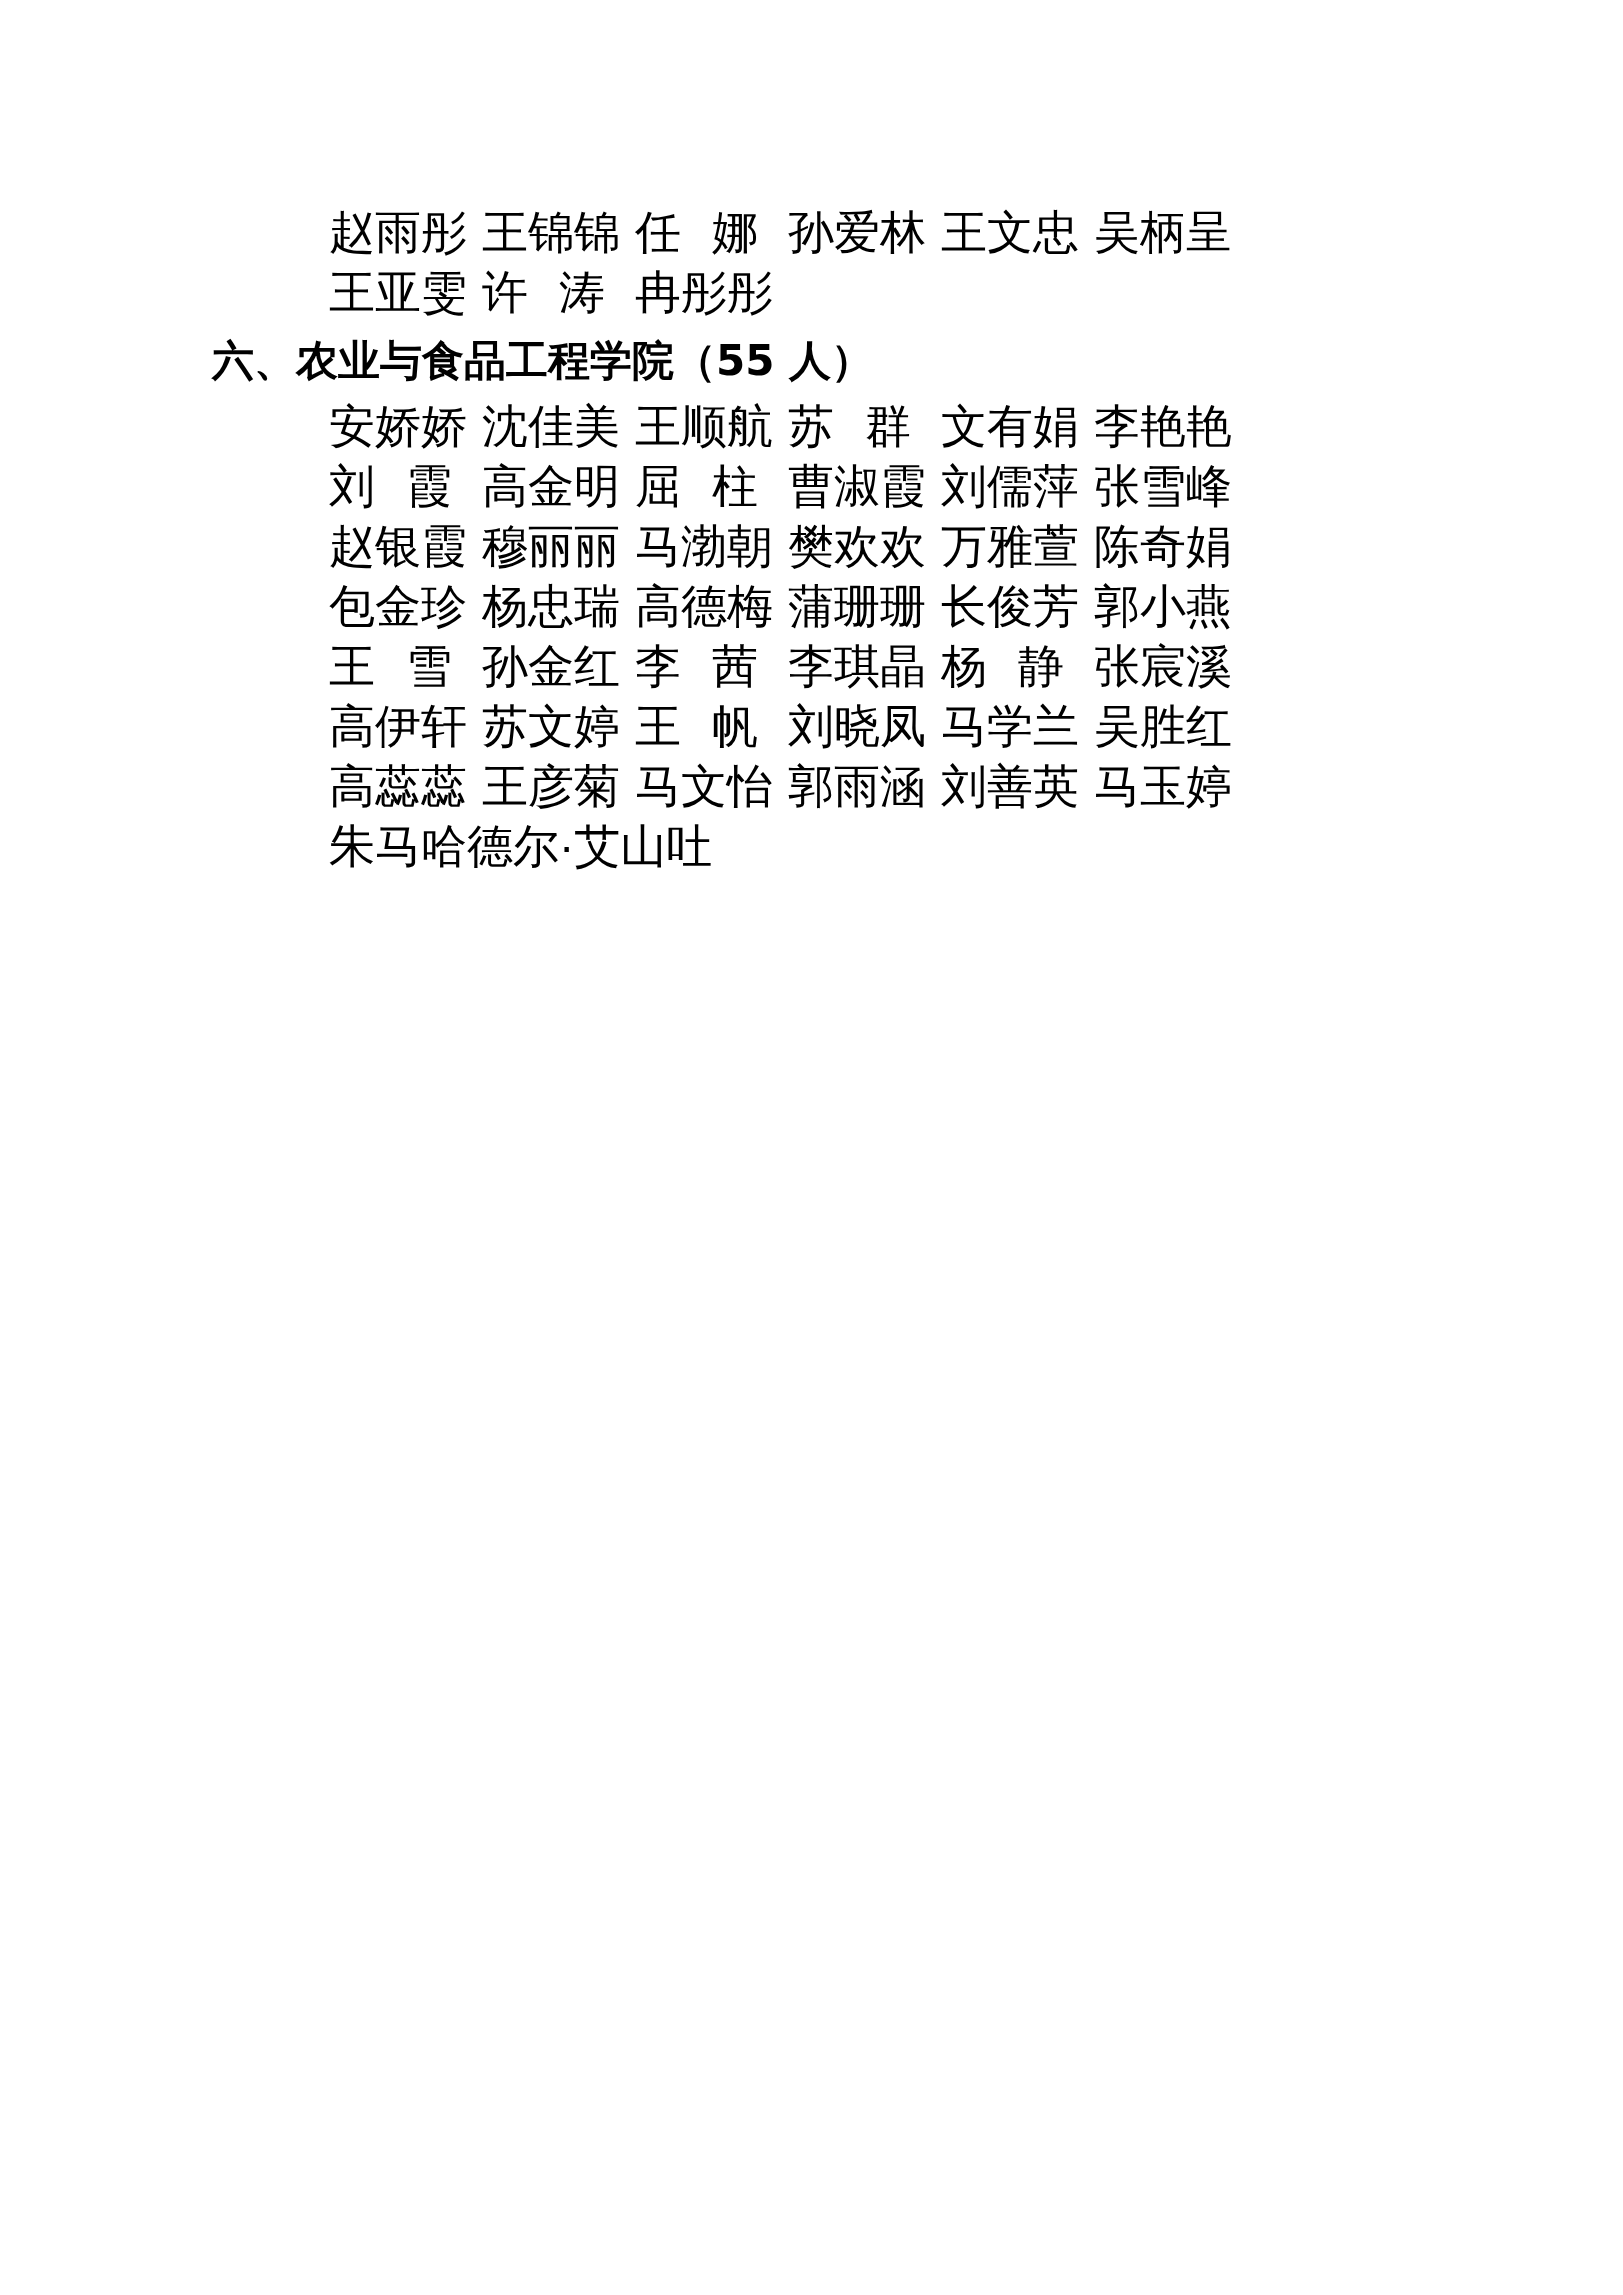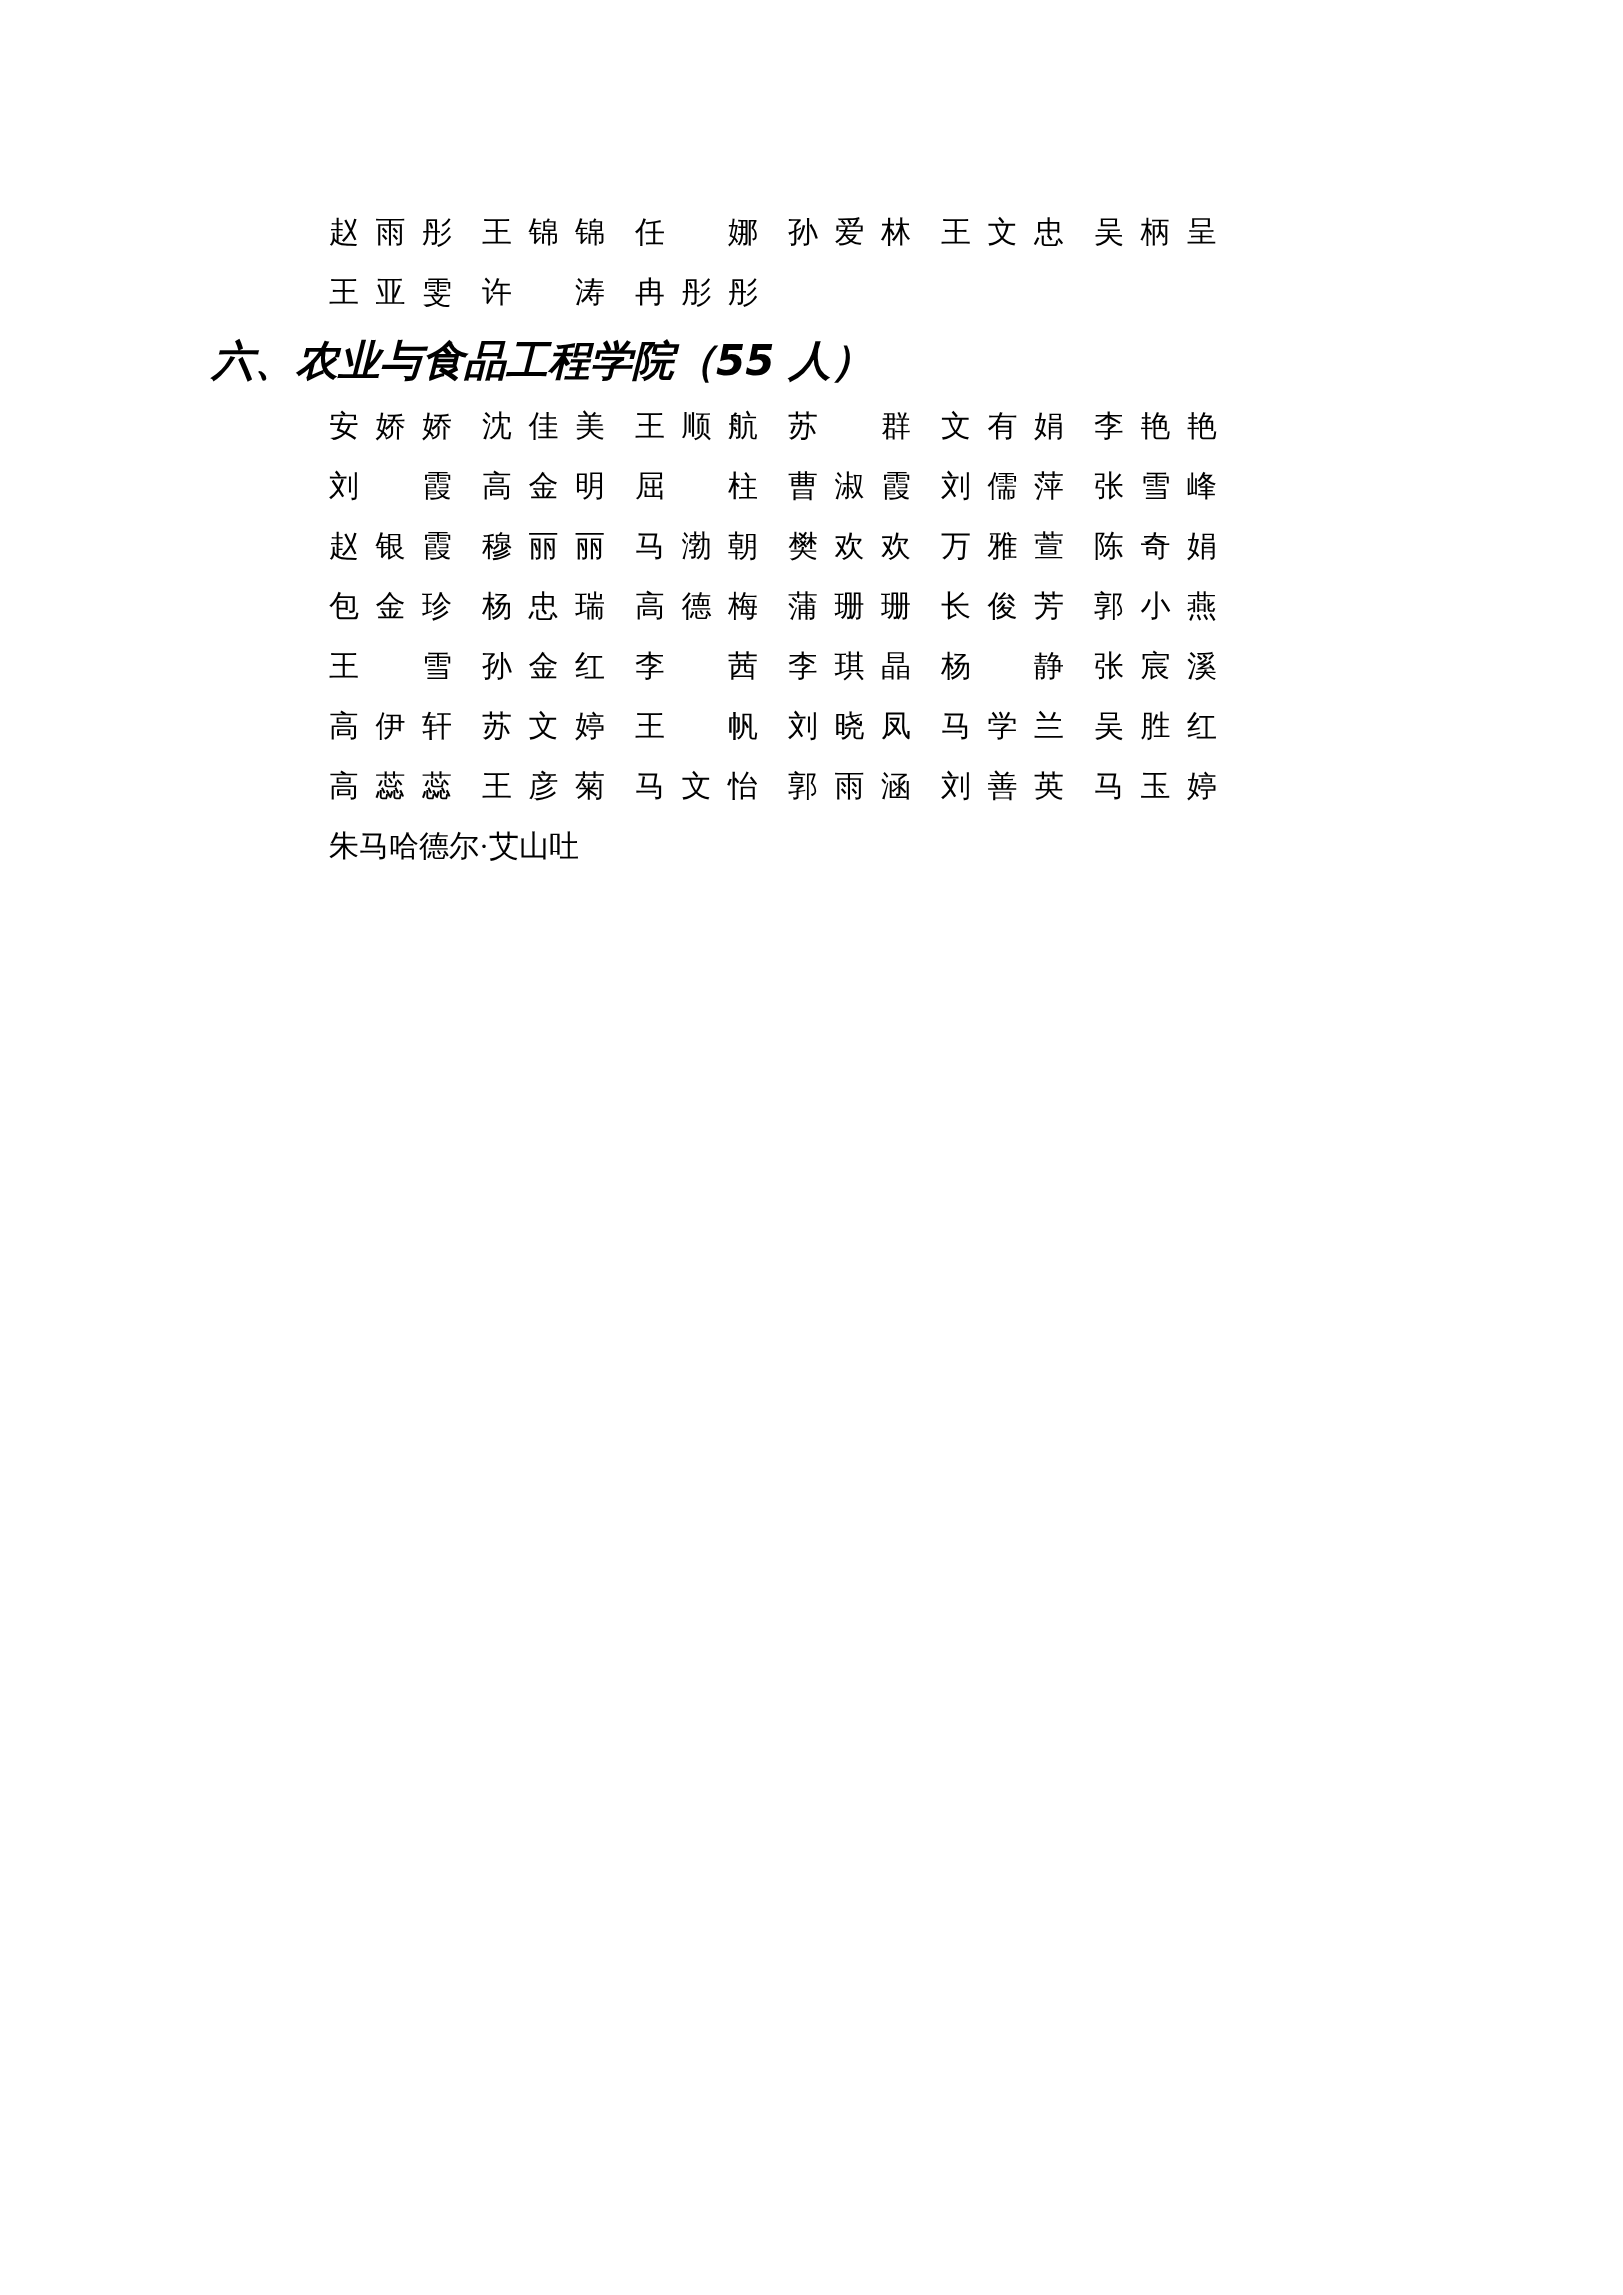--- a/index.html
+++ b/index.html
@@ -18,24 +18,24 @@
     box-sizing: border-box;
     padding: 202px 153px 0 153px;
   }
   .content {
     width: 100%;
   }
   
   .name-row {
     display: block;
     white-space: nowrap;
-    font-size: 30px;
+    font-size: 46px;
     line-height: 60px;
     color: #000000;
-    font-family: Liberation Serif, serif;
+    font-family: Liberation Sans, sans-serif;
     margin: 0;
     padding-left: 176px;
     letter-spacing: 0;
   }
   .name-cell {
     display: inline-block;
     width: 153px;
     text-align: left;
     vertical-align: top;
   }
@@ -55,21 +55,20 @@
   }
   .section-heading {
     font-size: 42px;
     line-height: 65px;
     font-weight: bold;
     color: #000000;
     font-family: "DejaVu Sans", "Liberation Sans", sans-serif;
     margin: 6.1px 0 3.1px 0;
     padding-left: 59px;
     white-space: nowrap;
-    font-style: italic;
   }
 </style>
 </head>
 <body>
 
 <div class="page">
   <div class="content">
 
     <div class="name-row">
       <span class="name-cell"><span class="nm">赵雨彤</span></span><span class="name-cell"><span class="nm">王锦锦</span></span><span class="name-cell"><span class="nm">任娜</span></span><span class="name-cell"><span class="nm">孙爱林</span></span><span class="name-cell"><span class="nm">王文忠</span></span><span class="name-cell"><span class="nm">吴柄呈</span></span>

